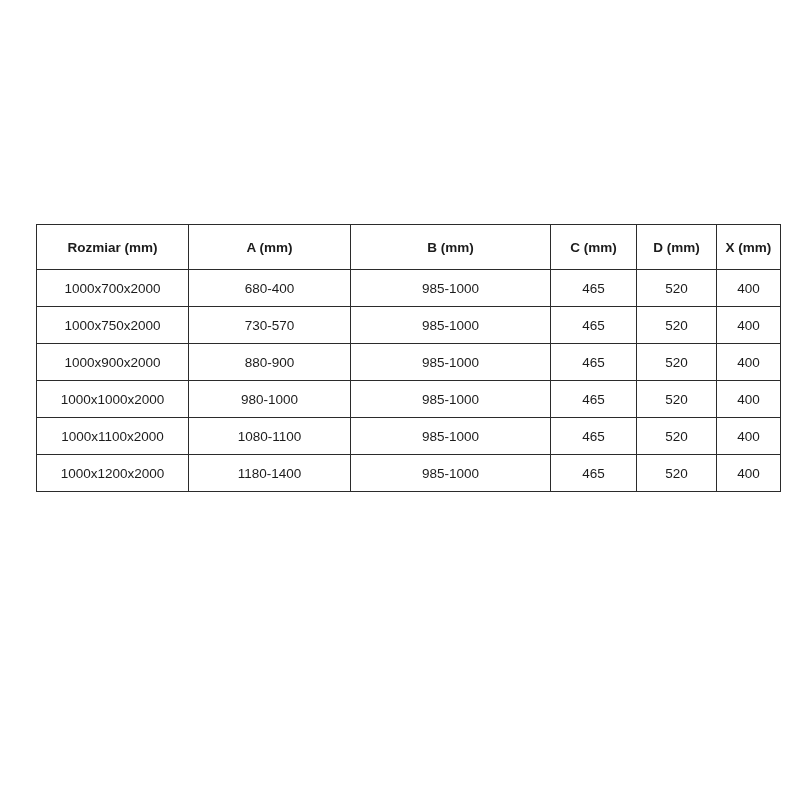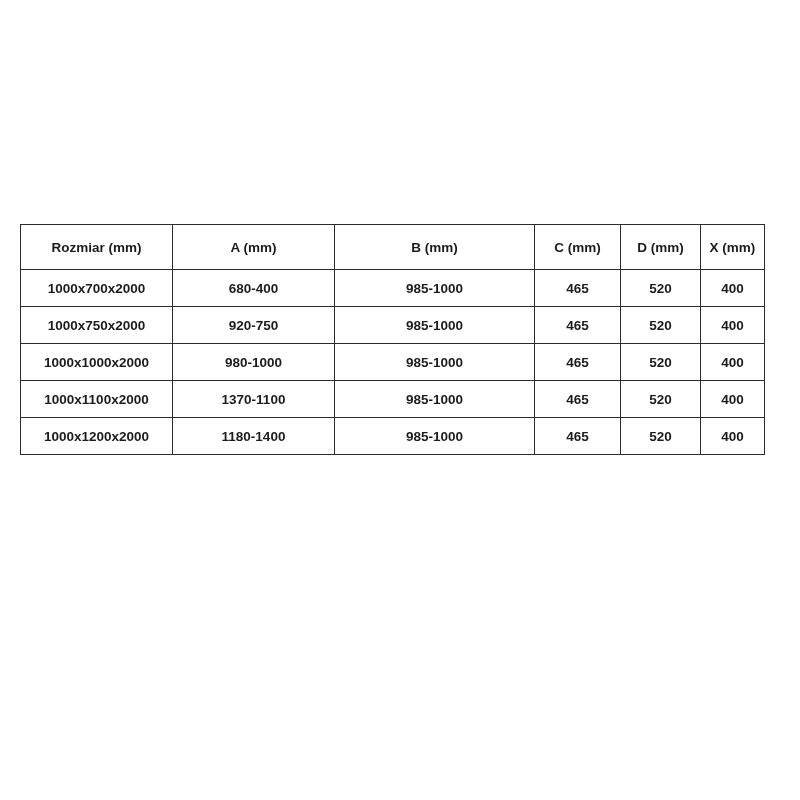--- a/index.html
+++ b/index.html
@@ -9,21 +9,21 @@
   }
   body {
     width: 800px;
     height: 800px;
     font-family: "Liberation Sans", sans-serif;
     position: relative;
     overflow: hidden;
   }
   .table-wrap {
     position: absolute;
-    left: 20px;
+    left: 36px;
     top: 224px;
     width: 744px;
   }
   table.dim-table {
     border-collapse: collapse;
     width: 744px;
     table-layout: fixed;
   }
   table.dim-table td,
   table.dim-table th {
@@ -36,21 +36,21 @@
     padding: 0 4px;
     box-sizing: border-box;
     background: #ffffff;
   }
   table.dim-table thead th {
     font-weight: bold;
     height: 45px;
     font-size: 13.5px;
   }
   table.dim-table tbody td {
-    font-weight: bold;
+    font-weight: normal;
   }
   
   col.c0 { width: 152px; }
   col.c1 { width: 162px; }
   col.c2 { width: 200px; }
   col.c3 { width: 86px; }
   col.c4 { width: 80px; }
   col.c5 { width: 64px; }
 </style>
 </head>
@@ -80,37 +80,45 @@
       <tr>
         <td>1000x700x2000</td>
         <td>680-400</td>
         <td>985-1000</td>
         <td>465</td>
         <td>520</td>
         <td>400</td>
       </tr>
       <tr>
         <td>1000x750x2000</td>
-        <td>920-750</td>
+        <td>730-570</td>
+        <td>985-1000</td>
+        <td>465</td>
+        <td>520</td>
+        <td>400</td>
+      </tr>
+      <tr>
+        <td>1000x900x2000</td>
+        <td>880-900</td>
         <td>985-1000</td>
         <td>465</td>
         <td>520</td>
         <td>400</td>
       </tr>
       <tr>
         <td>1000x1000x2000</td>
         <td>980-1000</td>
         <td>985-1000</td>
         <td>465</td>
         <td>520</td>
         <td>400</td>
       </tr>
       <tr>
         <td>1000x1100x2000</td>
-        <td>1370-1100</td>
+        <td>1080-1100</td>
         <td>985-1000</td>
         <td>465</td>
         <td>520</td>
         <td>400</td>
       </tr>
       <tr>
         <td>1000x1200x2000</td>
         <td>1180-1400</td>
         <td>985-1000</td>
         <td>465</td>

